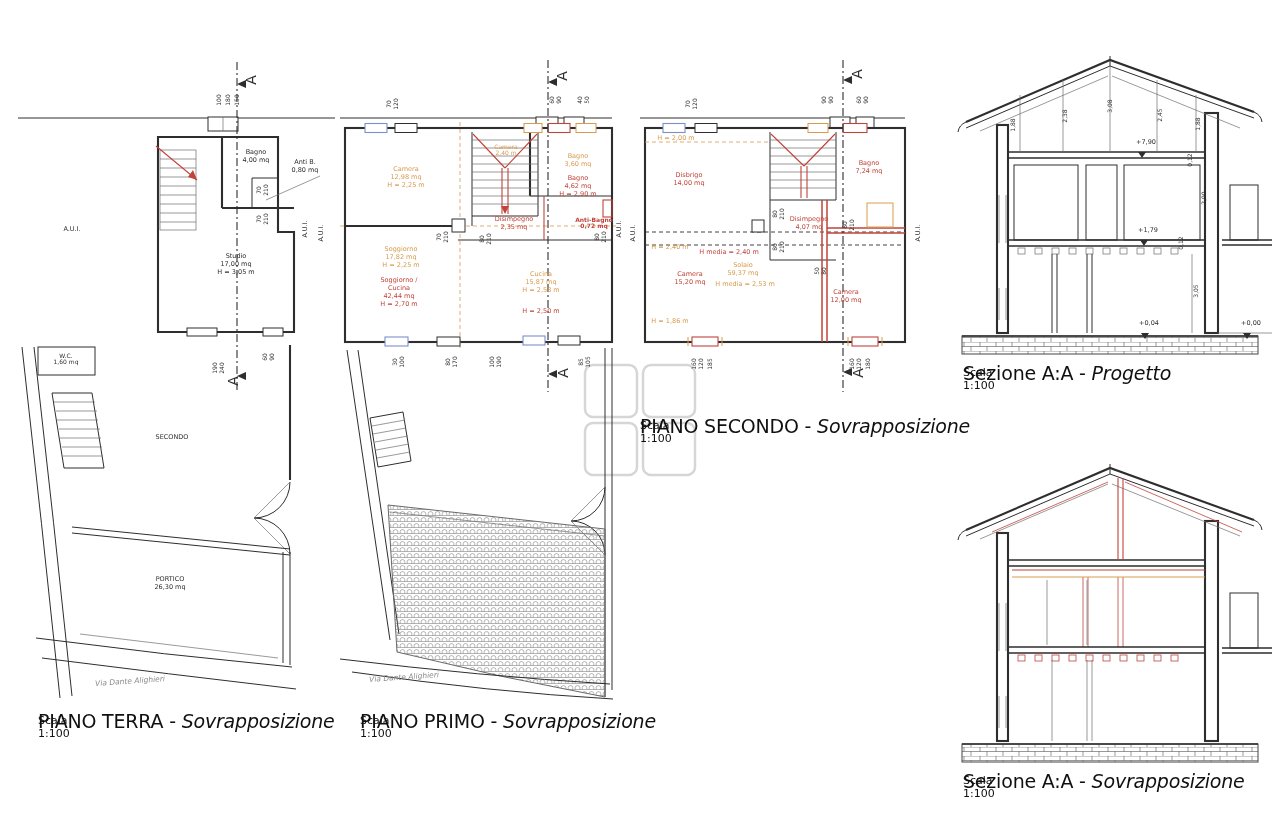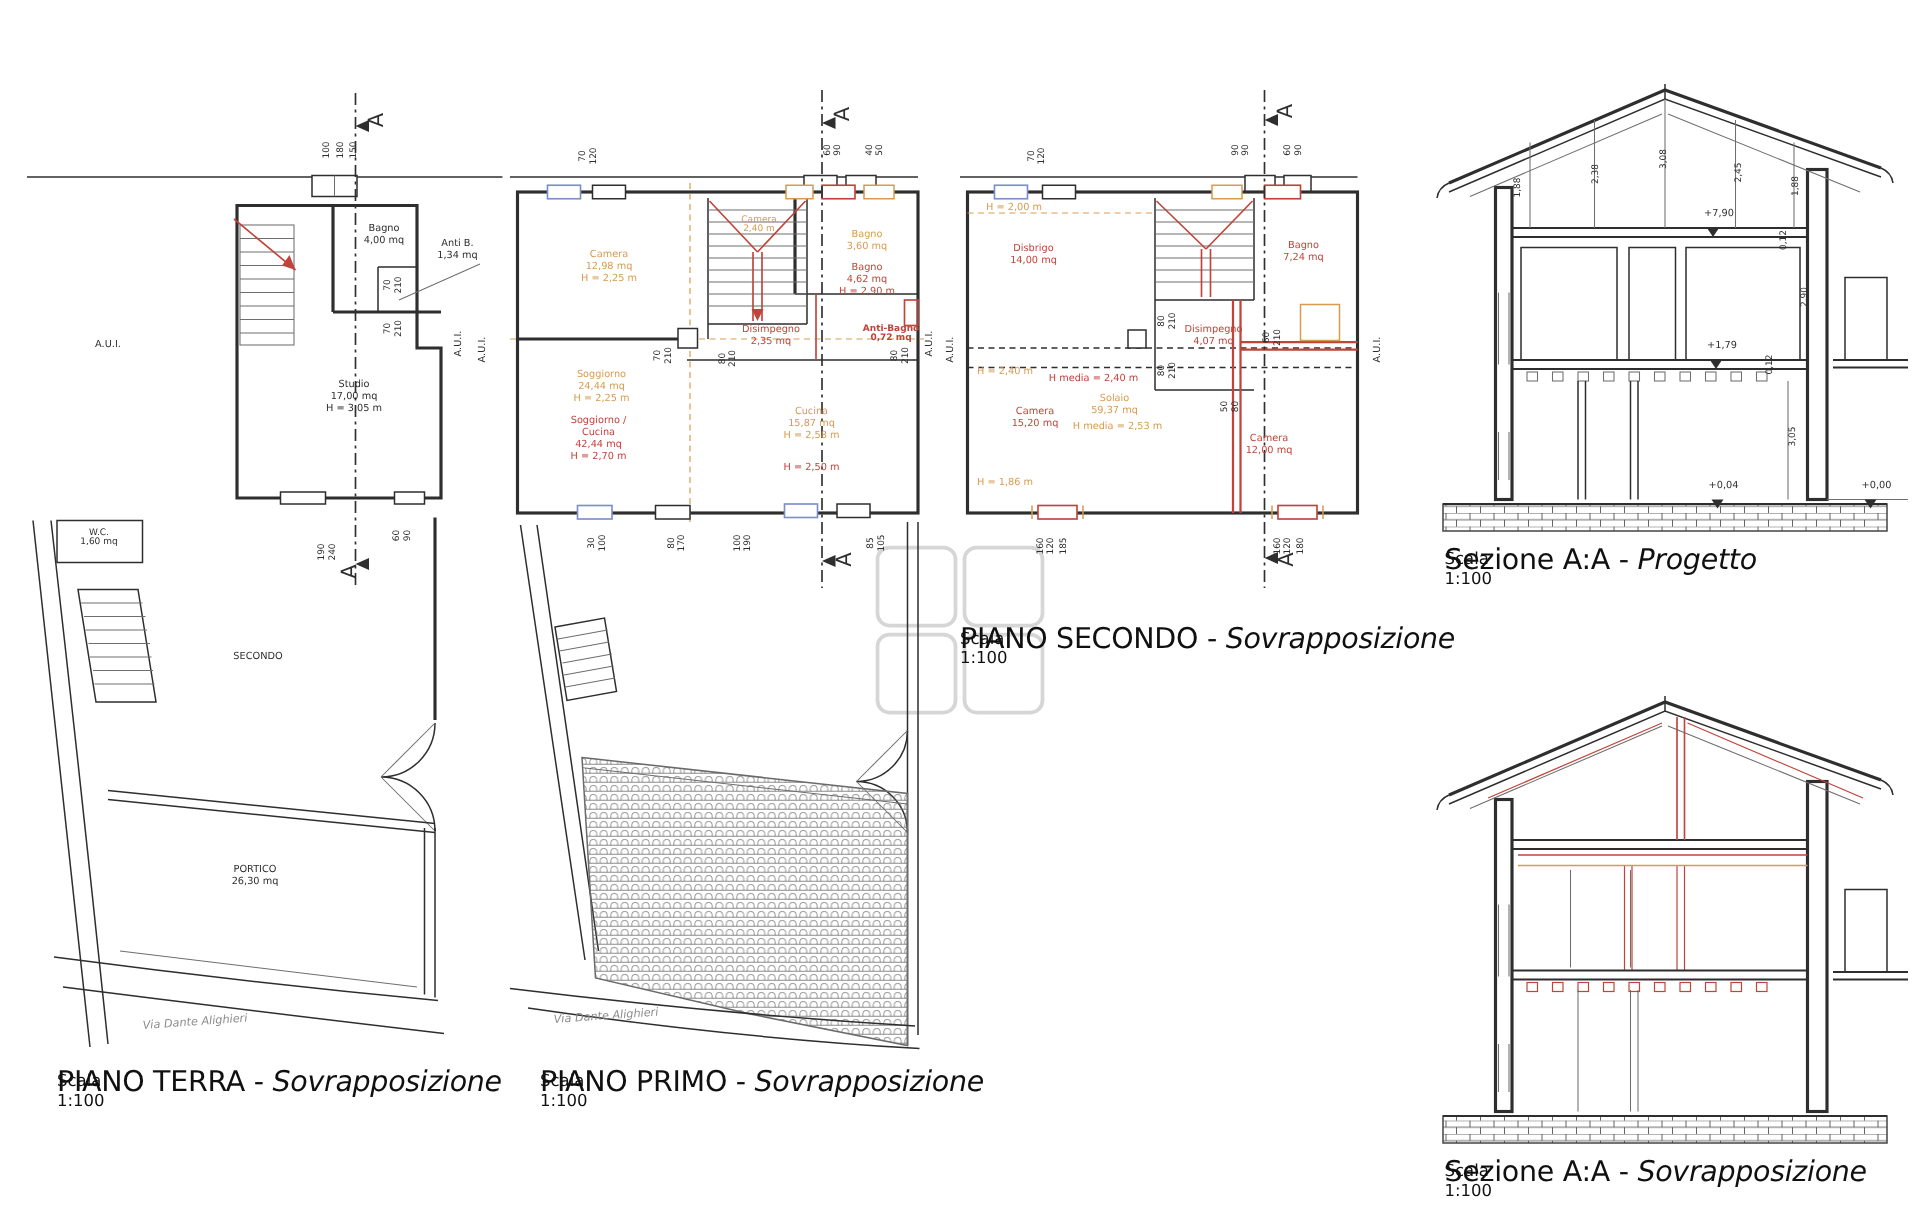--- a/index.html
+++ b/index.html
@@ -247,21 +247,21 @@
     <rect x="1230" y="593" width="28" height="55" class="s1 fwhite"></rect>
     <path class="s13" d="M1222,648 H1272 M1222,653 H1272"></path>
   </g>
 </svg>
 
 <div id="labels">
 
   <div class="t sm" style="left:256px;top:157px">Bagno
 4,00 mq</div>
   <div class="t sm" style="left:305px;top:167px">Anti B.
-1,34 mq</div>
+0,80 mq</div>
   <div class="t sm" style="left:236px;top:265px">Studio
 17,00 mq
 H = 3,05 m</div>
   <div class="t sm" style="left:72px;top:230px">A.U.I.</div>
   <div class="t sm rot" style="left:306px;top:229px">A.U.I.</div>
   <div class="t sm rot" style="left:322px;top:233px">A.U.I.</div>
   <div class="t xs" style="left:66px;top:359px">W.C.
 1,60 mq</div>
   <div class="t sm" style="left:172px;top:438px">SECONDO</div>
   <div class="t sm" style="left:170px;top:584px">PORTICO
@@ -289,21 +289,21 @@
   <div class="t sm or" style="left:578px;top:161px">Bagno
 3,60 mq</div>
   <div class="t sm rd" style="left:578px;top:187px">Bagno
 4,62 mq
 H = 2,90 m</div>
   <div class="t sm rd" style="left:514px;top:224px">Disimpegno
 2,35 mq</div>
   <div class="t xs rd b" style="left:594px;top:223px">Anti-Bagno
 0,72 mq</div>
   <div class="t sm or" style="left:401px;top:258px">Soggiorno
-24,44 mq
+17,82 mq
 H = 2,25 m</div>
   <div class="t sm rd" style="left:399px;top:293px">Soggiorno /
 Cucina
 42,44 mq
 H = 2,70 m</div>
   <div class="t sm or" style="left:541px;top:283px">Cucina
 15,87 mq
 H = 2,58 m</div>
   <div class="t sm rd" style="left:541px;top:312px">H = 2,50 m</div>
   <div class="via" style="left:404px;top:677px">Via Dante Alighieri</div>
@@ -326,21 +326,21 @@
   <div class="dim" style="left:452px;top:362px">80
 170</div>
   <div class="dim" style="left:496px;top:362px">100
 190</div>
   <div class="dim" style="left:585px;top:362px">85
 105</div>
   <div class="mk" style="left:562px;top:76px">A</div>
   <div class="mk" style="left:563px;top:373px">A</div>
 
   <div class="t sm or" style="left:676px;top:139px">H = 2,00 m</div>
-  <div class="t sm rd" style="left:689px;top:170px">Disbrigo
+  <div class="t sm rd" style="left:689px;top:180px">Disbrigo
 14,00 mq</div>
   <div class="t sm rd" style="left:869px;top:168px">Bagno
 7,24 mq</div>
   <div class="t sm rd" style="left:809px;top:224px">Disimpegno
 4,07 mq</div>
   <div class="t sm or" style="left:670px;top:248px">H = 2,40 m</div>
   <div class="t sm rd" style="left:729px;top:253px">H media = 2,40 m</div>
   <div class="t sm or" style="left:743px;top:270px">Solaio
 59,37 mq</div>
   <div class="t sm or" style="left:745px;top:285px">H media = 2,53 m</div>

